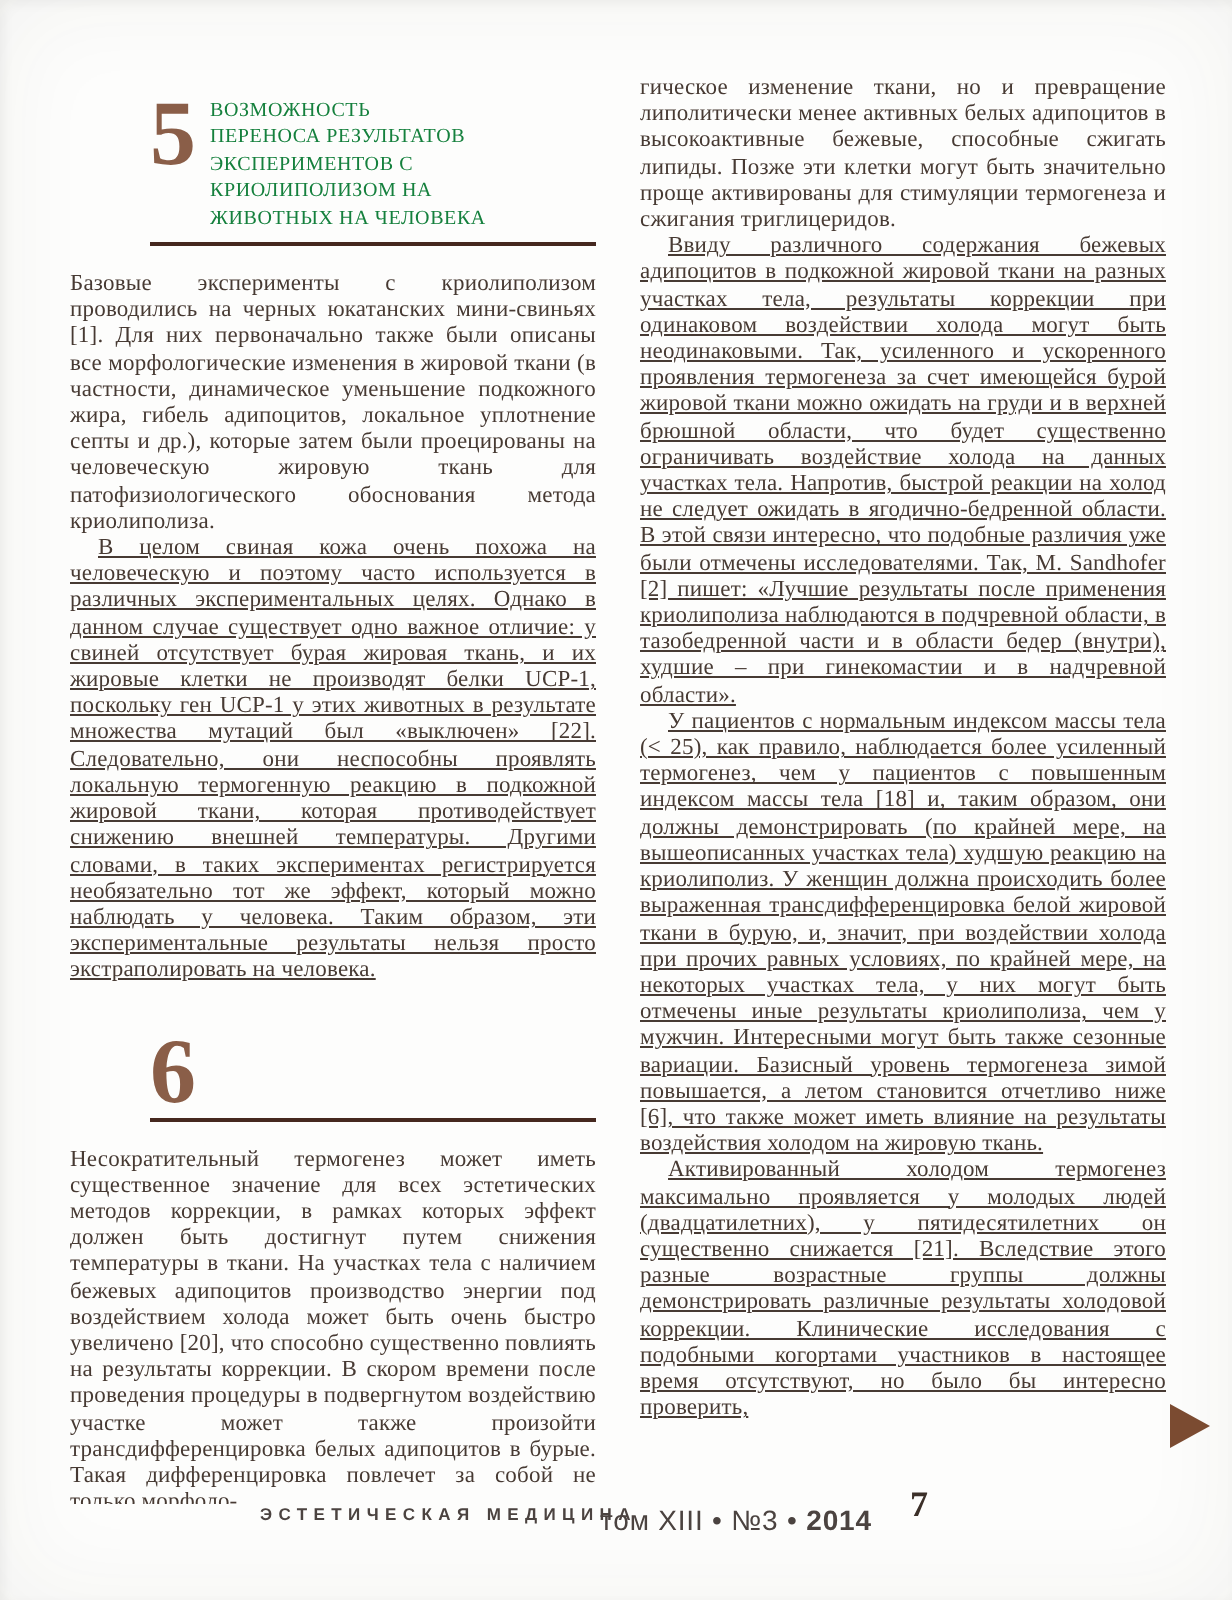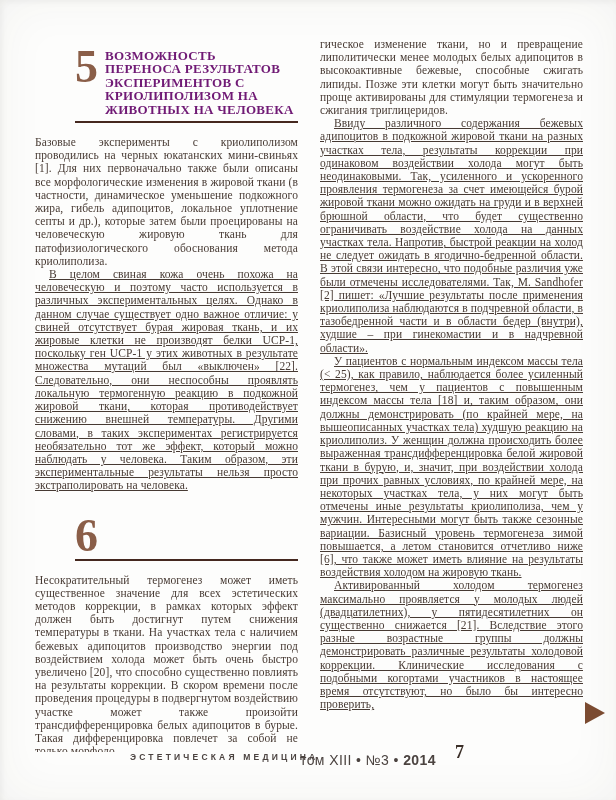--- a/index.html
+++ b/index.html
@@ -41,24 +41,24 @@
   .section-heading.sec6 { margin-top:24px; }
   .sec-number {
     font-weight:bold;
     font-size:46px;
     line-height:37px;
     color:#8a5e48;
     margin-right:7px;
     flex:0 0 auto;
   }
   .sec-title {
-    font-weight:bold;
-    font-size:13px;
+    font-weight:normal;
+    font-size:10px;
     line-height:13.4px;
-    color:#701a75;
+    color:#15803d;
     letter-spacing:0.3px;
     white-space:pre-line;
     padding-top:1px;
   }
 
   .arrow {
     position:absolute;
     left:585px; top:702px;
     width:0; height:0;
     border-top:11px solid transparent;
@@ -114,21 +114,21 @@
       <p class="body indent">В целом свиная кожа очень похожа на человеческую и поэтому часто используется в различных экспериментальных целях. Однако в данном случае существует одно важное отличие: у свиней отсутствует бурая жировая ткань, и их жировые клетки не производят белки UCP-1, поскольку ген UCP-1 у этих животных в результате множества мутаций был «выключен» [22]. Следовательно, они неспособны проявлять локальную термогенную реакцию в подкожной жировой ткани, которая противодействует снижению внешней температуры. Другими словами, в таких экспериментах регистрируется необязательно тот же эффект, который можно наблюдать у человека. Таким образом, эти экспериментальные результаты нельзя просто экстраполировать на человека.</p>
 
       <div class="section-heading sec6">
         <span class="sec-number">6</span>
       </div>
 
       <p class="body">Несократительный термогенез может иметь существенное значение для всех эстетических методов коррекции, в рамках которых эффект должен быть достигнут путем снижения температуры в ткани. На участках тела с наличием бежевых адипоцитов производство энергии под воздействием холода может быть очень быстро увеличено [20], что способно существенно повлиять на результаты коррекции. В скором времени после проведения процедуры в подвергнутом воздействию участке может также произойти трансдифференцировка белых адипоцитов в бурые. Такая дифференцировка повлечет за собой не только морфоло-</p>
     </div>
 
     <div class="col">
-      <p class="body">гическое изменение ткани, но и превращение липолитически менее молодых белых адипоцитов в высокоактивные бежевые, способные сжигать липиды. Позже эти клетки могут быть значительно проще активированы для стимуляции термогенеза и сжигания триглицеридов.</p>
+      <p class="body">гическое изменение ткани, но и превращение липолитически менее активных белых адипоцитов в высокоактивные бежевые, способные сжигать липиды. Позже эти клетки могут быть значительно проще активированы для стимуляции термогенеза и сжигания триглицеридов.</p>
       <p class="body indent">Ввиду различного содержания бежевых адипоцитов в подкожной жировой ткани на разных участках тела, результаты коррекции при одинаковом воздействии холода могут быть неодинаковыми. Так, усиленного и ускоренного проявления термогенеза за счет имеющейся бурой жировой ткани можно ожидать на груди и в верхней брюшной области, что будет существенно ограничивать воздействие холода на данных участках тела. Напротив, быстрой реакции на холод не следует ожидать в ягодично-бедренной области. В этой связи интересно, что подобные различия уже были отмечены исследователями. Так, M. Sandhofer [2] пишет: «Лучшие результаты после применения криолиполиза наблюдаются в подчревной области, в тазобедренной части и в области бедер (внутри), худшие – при гинекомастии и в надчревной области».</p>
       <p class="body indent">У пациентов с нормальным индексом массы тела (&lt; 25), как правило, наблюдается более усиленный термогенез, чем у пациентов с повышенным индексом массы тела [18] и, таким образом, они должны демонстрировать (по крайней мере, на вышеописанных участках тела) худшую реакцию на криолиполиз. У женщин должна происходить более выраженная трансдифференцировка белой жировой ткани в бурую, и, значит, при воздействии холода при прочих равных условиях, по крайней мере, на некоторых участках тела, у них могут быть отмечены иные результаты криолиполиза, чем у мужчин. Интересными могут быть также сезонные вариации. Базисный уровень термогенеза зимой повышается, а летом становится отчетливо ниже [6], что также может иметь влияние на результаты воздействия холодом на жировую ткань.</p>
       <p class="body indent">Активированный холодом термогенез максимально проявляется у молодых людей (двадцатилетних), у пятидесятилетних он существенно снижается [21]. Вследствие этого разные возрастные группы должны демонстрировать различные результаты холодовой коррекции. Клинические исследования с подобными когортами участников в настоящее время отсутствуют, но было бы интересно проверить,</p>
     </div>
 
   </div>
 
   <div class="arrow"></div>
 
   <div class="footer">

